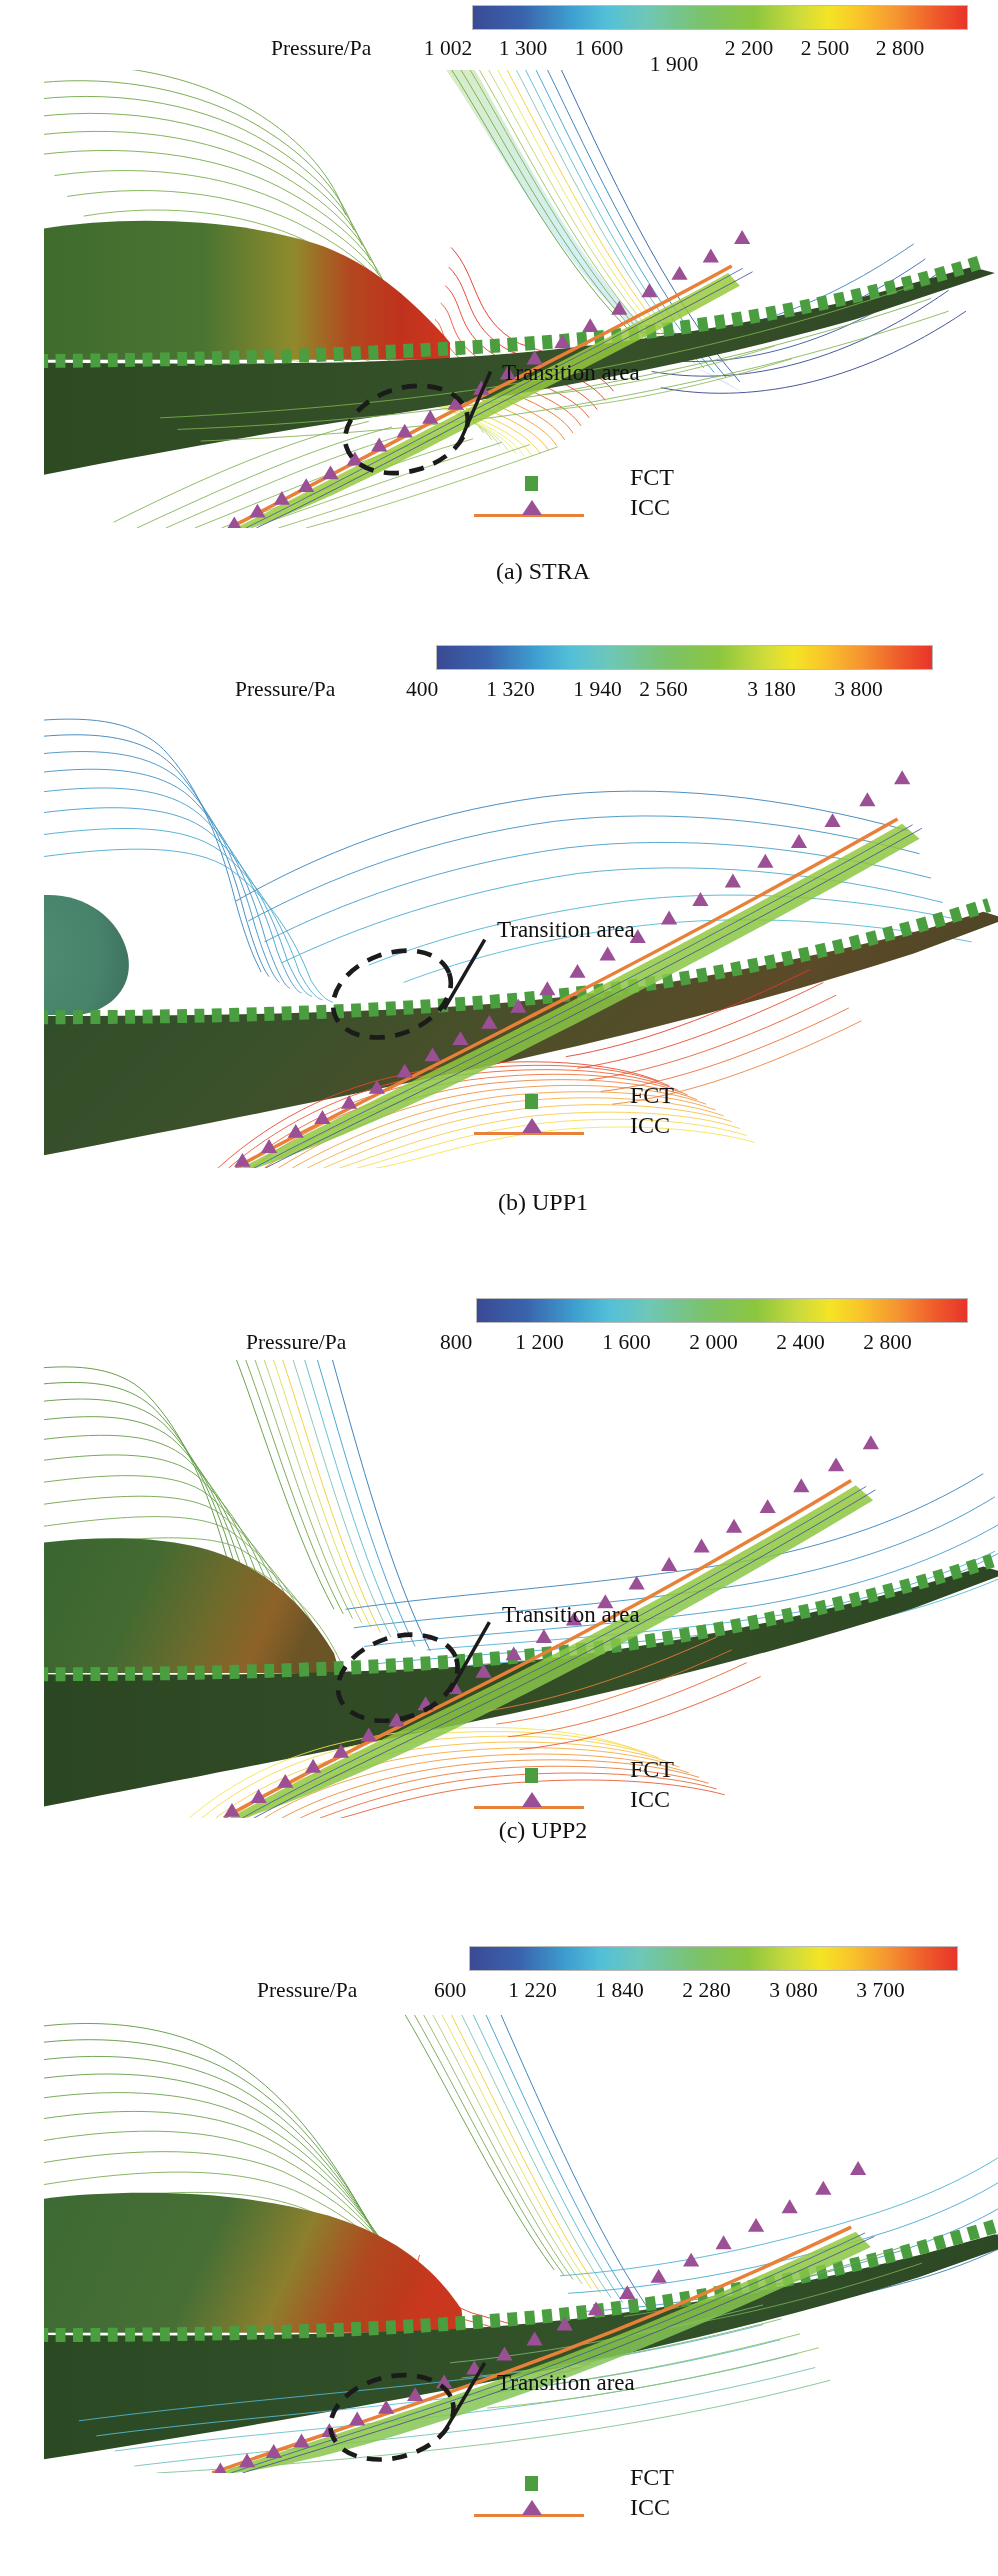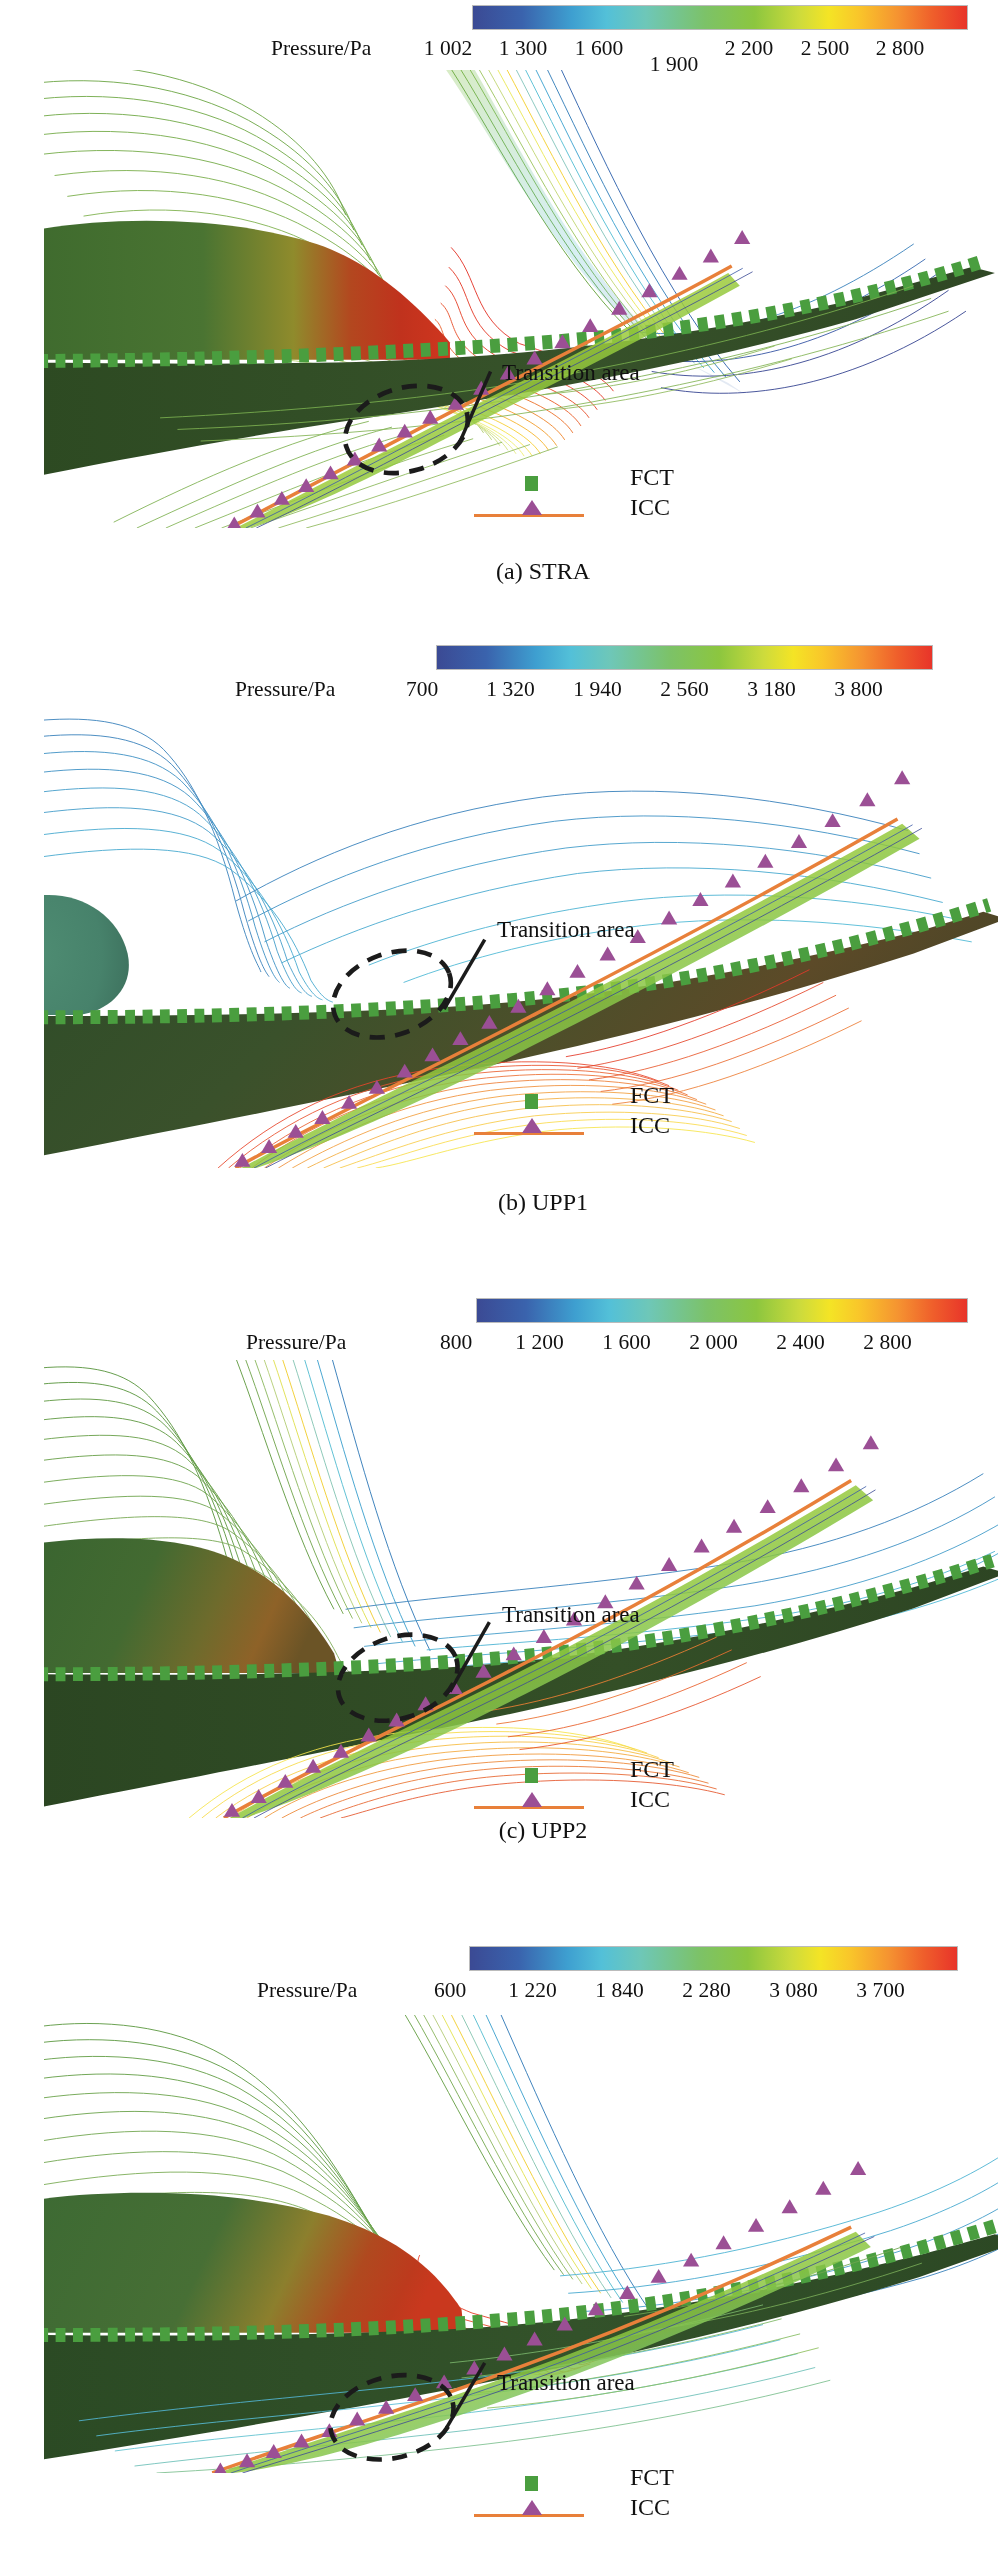--- a/index.html
+++ b/index.html
@@ -243,24 +243,24 @@
     </div>
   </div>
 
   <div class="caption" style="top:558px;">(a) STRA</div>
 </div>
 
 <div class="panel" style="top:629px;height:618px;">
 
   <div class="cbar" style="left:392px;top:16px;width:495px;"></div>
   <div class="cbar-title" style="left:191px;top:48px;">Pressure/Pa</div>
-  <div class="tick" style="left:343px;top:48px;width:70px;">700</div>
+  <div class="tick" style="left:343px;top:48px;width:70px;">400</div>
   <div class="tick" style="left:429px;top:48px;width:75px;">1 320</div>
   <div class="tick" style="left:516px;top:48px;width:75px;">1 940</div>
-  <div class="tick" style="left:603px;top:48px;width:75px;">2 560</div>
+  <div class="tick" style="left:582px;top:48px;width:75px;">2 560</div>
   <div class="tick" style="left:690px;top:48px;width:75px;">3 180</div>
   <div class="tick" style="left:777px;top:48px;width:75px;">3 800</div>
 
   <div class="plot" style="top:81px;height:458px;">
     <svg width="998" height="458" viewBox="0 0 1721 790">
       <defs>
         <linearGradient id="bodyB" x1="0" y1="0" x2="1" y2="0.25">
           <stop offset="0%" stop-color="#2e4c28"></stop>
           <stop offset="35%" stop-color="#3a512b"></stop>
           <stop offset="60%" stop-color="#4d4f2a"></stop>

